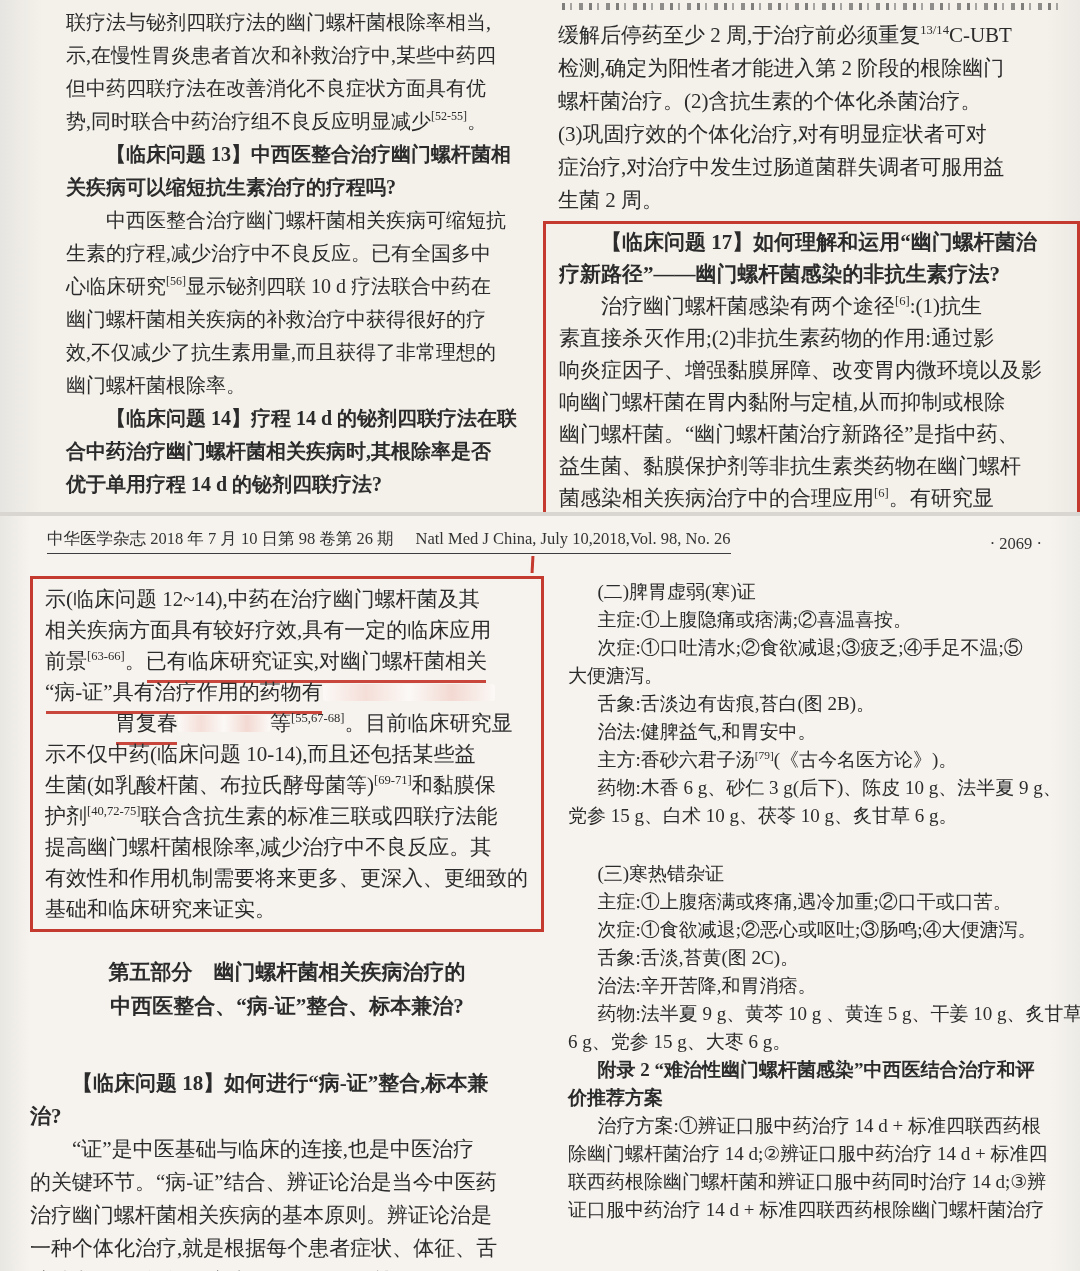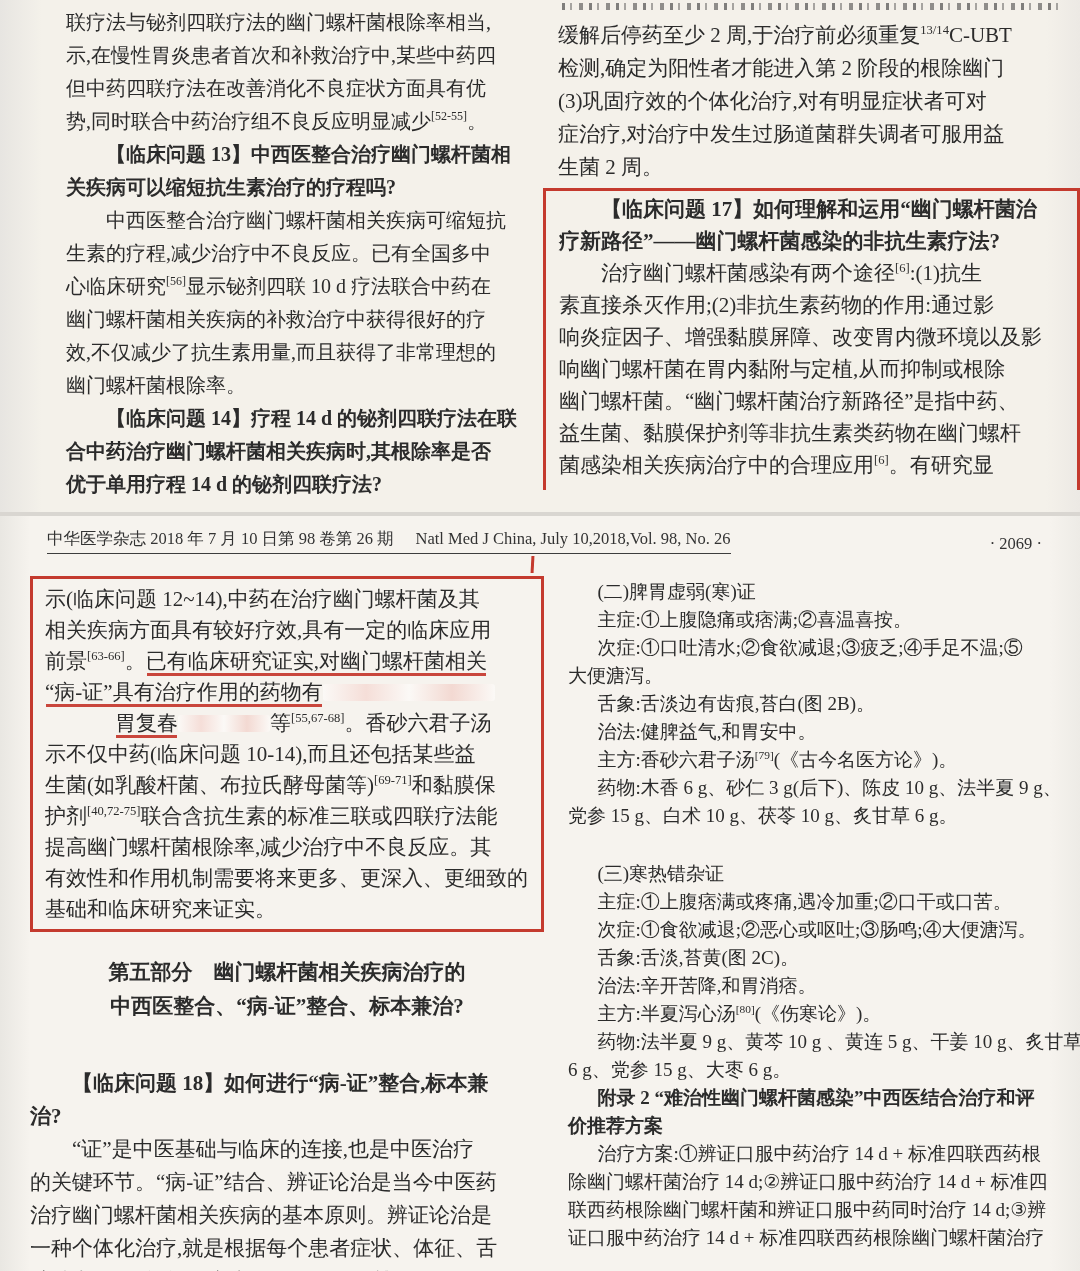--- a/index.html
+++ b/index.html
@@ -22,21 +22,21 @@
   #p2-left{position:absolute;left:30px;top:60px;width:514px;font-size:21px;}
   #p2-right{position:absolute;left:568px;top:62px;width:508px;font-size:19px;line-height:28px;}
   #p2-right .indent{text-indent:1.55em;}
   
   .red-box{border:3px solid #c43a2e;}
   #p1-right-box{margin-left:-15px;margin-right:-6px;margin-top:4px;
     padding:2px 2px 0 13px;border-bottom:none;height:297px;overflow:hidden;line-height:32px;}
   #p2-left-box{padding:5px 6px 4px 12px;line-height:31px;}
   #p2-left-head{margin-top:23px;line-height:34px;font-size:21px;}
   #p2-left-body{line-height:33px;font-size:21px;}
-  .red-underline{box-shadow:0 4px 0 -1px rgba(196,51,40,.9);padding-bottom:0;}
+  .red-underline{box-shadow:0 4px 0 -1px rgba(196,51,40,.9);padding-bottom:7px;}
   .red-tick{position:absolute;left:531px;top:40px;width:3px;height:17px;background:#c43a2e;transform:rotate(3deg);}
   
   #header{position:absolute;left:47px;top:12px;width:995px;display:flex;
     justify-content:space-between;align-items:flex-end;font-size:16.5px;color:#333;}
   .header-underlined{border-bottom:1.5px solid #3d3d3d;padding-bottom:3px;}
   .hdr-en{margin-left:22px;}
   
   .clipped-line{height:7px;margin:3px 10px 9px 4px;opacity:.8;
     background:repeating-linear-gradient(90deg,rgba(50,50,50,.75) 0 3px,transparent 3px 8px,
       rgba(50,50,50,.5) 8px 10px,transparent 10px 17px,rgba(50,50,50,.65) 17px 21px,transparent 21px 27px);}
@@ -67,20 +67,21 @@
         <div class="line">幽门螺杆菌根除率。</div>
         <div class="line bold indent">【临床问题 14】疗程 14 d 的铋剂四联疗法在联</div>
         <div class="line bold">合中药治疗幽门螺杆菌相关疾病时,其根除率是否</div>
         <div class="line bold">优于单用疗程 14 d 的铋剂四联疗法?</div>
       </div>
     <div id="p1-right">
       <div class="clipped-line"></div>
       <div>
           <div class="line"><span>缓解后停药至少 2 周,于治疗前必须重复</span><sup>13/14</sup><span>C-UBT</span></div>
           <div class="line">检测,确定为阳性者才能进入第 2 阶段的根除幽门</div>
+          <div class="line">螺杆菌治疗。(2)含抗生素的个体化杀菌治疗。</div>
           <div class="line">(3)巩固疗效的个体化治疗,对有明显症状者可对</div>
           <div class="line">症治疗,对治疗中发生过肠道菌群失调者可服用益</div>
           <div class="line">生菌 2 周。</div>
         </div>
       <div id="p1-right-box" class="red-box">
           <div class="line bold indent">【临床问题 17】如何理解和运用“幽门螺杆菌治</div>
           <div class="line bold">疗新路径”——幽门螺杆菌感染的非抗生素疗法?</div>
           <div class="line indent"><span>治疗幽门螺杆菌感染有两个途径</span><sup>[6]</sup><span>:(1)抗生</span></div>
           <div class="line">素直接杀灭作用;(2)非抗生素药物的作用:通过影</div>
           <div class="line">响炎症因子、增强黏膜屏障、改变胃内微环境以及影</div>
@@ -102,21 +103,21 @@
       <span>· 2069 ·</span>
     </div>
     <div class="red-tick"></div>
 
     <div id="p2-left">
       <div id="p2-left-box" class="red-box">
           <div class="line">示(临床问题 12~14),中药在治疗幽门螺杆菌及其</div>
           <div class="line">相关疾病方面具有较好疗效,具有一定的临床应用</div>
           <div class="line"><span>前景</span><sup>[63-66]</sup><span>。</span><span class="red-underline">已有临床研究证实,对幽门螺杆菌相关</span></div>
           <div class="line"><span class="red-underline">“病-证”具有治疗作用的药物有</span><span class="erased gap" style="width: 172px;"></span></div>
-          <div class="line"><span class="gap" style="width: 70px;"></span><span class="red-underline">胃复春</span><span class="erased gap" style="width: 92px;"></span><span>等</span><sup>[55,67-68]</sup><span>。香砂六君子汤</span></div>
+          <div class="line"><span class="gap" style="width: 70px;"></span><span class="red-underline">胃复春</span><span class="erased gap" style="width: 92px;"></span><span>等</span><sup>[55,67-68]</sup><span>。目前临床研究显</span></div>
           <div class="line">示不仅中药(临床问题 10-14),而且还包括某些益</div>
           <div class="line"><span>生菌(如乳酸杆菌、布拉氏酵母菌等)</span><sup>[69-71]</sup><span>和黏膜保</span></div>
           <div class="line"><span>护剂</span><sup>[40,72-75]</sup><span>联合含抗生素的标准三联或四联疗法能</span></div>
           <div class="line">提高幽门螺杆菌根除率,减少治疗中不良反应。其</div>
           <div class="line">有效性和作用机制需要将来更多、更深入、更细致的</div>
           <div class="line">基础和临床研究来证实。</div>
         </div>
       <div id="p2-left-head">
           <div class="line bold center">第五部分　幽门螺杆菌相关疾病治疗的</div>
           <div class="line bold center">中西医整合、“病-证”整合、标本兼治?</div>
@@ -142,21 +143,20 @@
         <div class="line indent">治法:健脾益气,和胃安中。</div>
         <div class="line indent"><span>主方:香砂六君子汤</span><sup>[79]</sup><span>(《古今名医方论》)。</span></div>
         <div class="line indent">药物:木香 6 g、砂仁 3 g(后下)、陈皮 10 g、法半夏 9 g、</div>
         <div class="line">党参 15 g、白术 10 g、茯苓 10 g、炙甘草 6 g。</div>
         <div class="line halfspacer"></div>
         <div class="line indent kai">(三)寒热错杂证</div>
         <div class="line indent">主症:①上腹痞满或疼痛,遇冷加重;②口干或口苦。</div>
         <div class="line indent">次症:①食欲减退;②恶心或呕吐;③肠鸣;④大便溏泻。</div>
         <div class="line indent">舌象:舌淡,苔黄(图 2C)。</div>
         <div class="line indent">治法:辛开苦降,和胃消痞。</div>
-        <div class="line indent"><span>主方:半夏泻心汤</span><sup>[80]</sup><span>(《伤寒论》)。</span></div>
         <div class="line indent">药物:法半夏 9 g、黄芩 10 g 、黄连 5 g、干姜 10 g、炙甘草</div>
         <div class="line">6 g、党参 15 g、大枣 6 g。</div>
         <div class="line bold indent">附录 2 “难治性幽门螺杆菌感染”中西医结合治疗和评</div>
         <div class="line bold">价推荐方案</div>
         <div class="line indent">治疗方案:①辨证口服中药治疗 14 d + 标准四联西药根</div>
         <div class="line">除幽门螺杆菌治疗 14 d;②辨证口服中药治疗 14 d + 标准四</div>
         <div class="line">联西药根除幽门螺杆菌和辨证口服中药同时治疗 14 d;③辨</div>
         <div class="line">证口服中药治疗 14 d + 标准四联西药根除幽门螺杆菌治疗</div>
       </div>
   </div>

